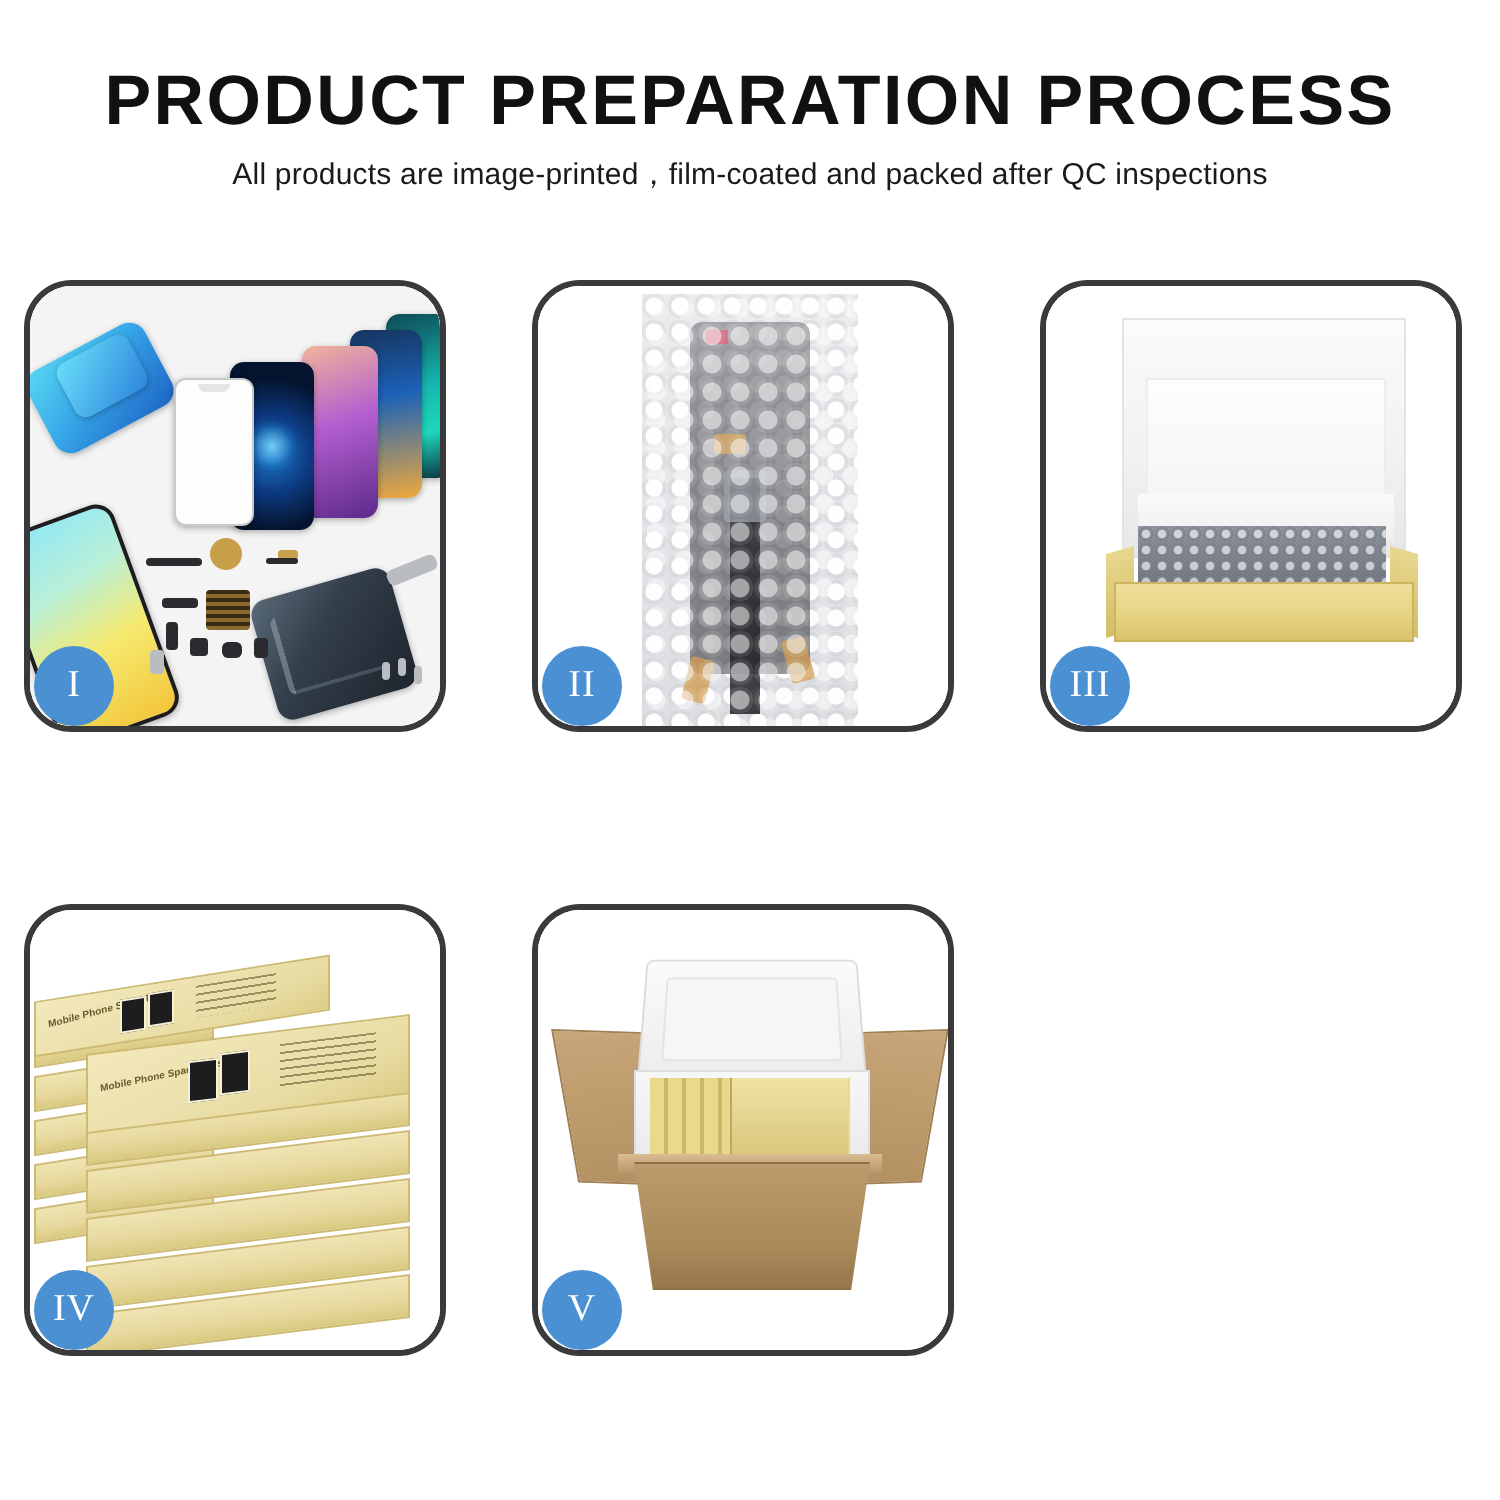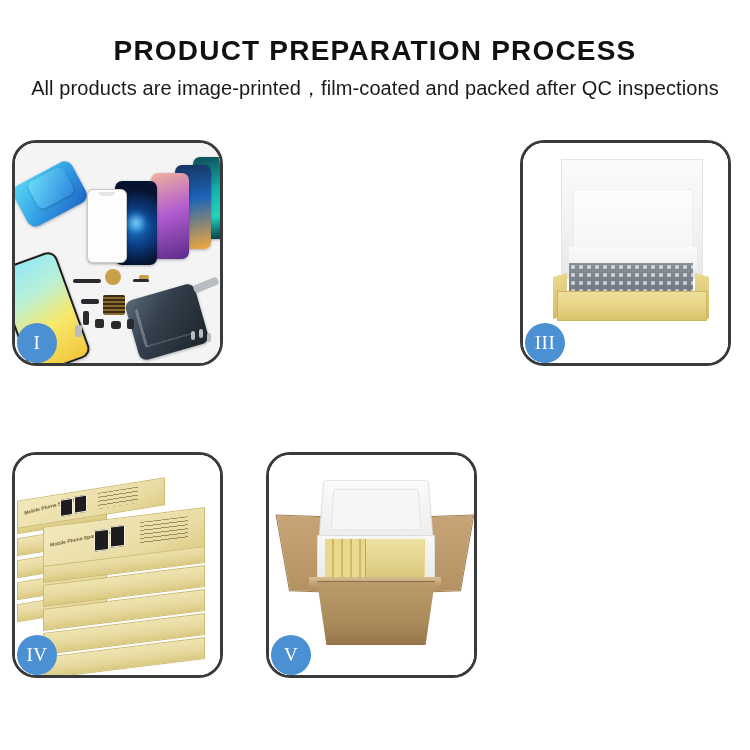--- a/index.html
+++ b/index.html
@@ -20,30 +20,30 @@
     background: #ffffff;
   }
 
   
   .header {
     position: absolute;
     left: 0; right: 0; top: 30px;
     text-align: center;
   }
   .title {
-    font-size: 28px;
+    font-size: 35px;
     letter-spacing: 1.2px;
     font-weight: bold;
     color: #111111;
     line-height: 42px;
     white-space: nowrap;
   }
   .subtitle {
     margin-top: 6px;
-    font-size: 20px;
+    font-size: 15px;
     color: #1a1a1a;
     line-height: 20px;
     letter-spacing: .1px;
     white-space: nowrap;
   }
 
   
   .grid {
     position: absolute;
     left: 12px;
@@ -405,20 +405,36 @@
           <div class="bit silver" style="left:60px;top:182px;width:7px;height:12px;border-radius:2px;"></div>
           <div class="bit silver" style="left:176px;top:188px;width:4px;height:9px;border-radius:2px;"></div>
           <div class="bit silver" style="left:184px;top:186px;width:4px;height:9px;border-radius:2px;"></div>
           <div class="bit silver" style="left:192px;top:190px;width:4px;height:9px;border-radius:2px;"></div>
           <div class="bit silver" style="left:178px;top:138px;width:26px;height:8px;border-radius:3px;transform:rotate(-22deg);"></div>
         </div>
       </div>
       <div class="badge">I</div>
     </div>
 
+    <div class="panel r0 c1">
+      <div class="clip">
+        <div class="scene-bubble">
+          <div class="bubble-bag"></div>
+          <div class="lcd"></div>
+          <div class="lcd-flex"></div>
+          <div class="lcd-conn"></div>
+          <div class="lcd-tape-a"></div>
+          <div class="lcd-tape-b"></div>
+          <div class="lcd-tape-c"></div>
+          <div class="pink-label"></div>
+          <div class="bubble-overlay"></div>
+        </div>
+      </div>
+      <div class="badge">II</div>
+    </div>
 
     <div class="panel r0 c2">
       <div class="clip">
         <div class="scene-flatbox">
           <div class="fb-lid"></div>
           <div class="fb-lid-in"></div>
           <div class="fb-foam"></div>
           <div class="fb-bubble"></div>
           <div class="fb-left"></div>
           <div class="fb-right"></div>

